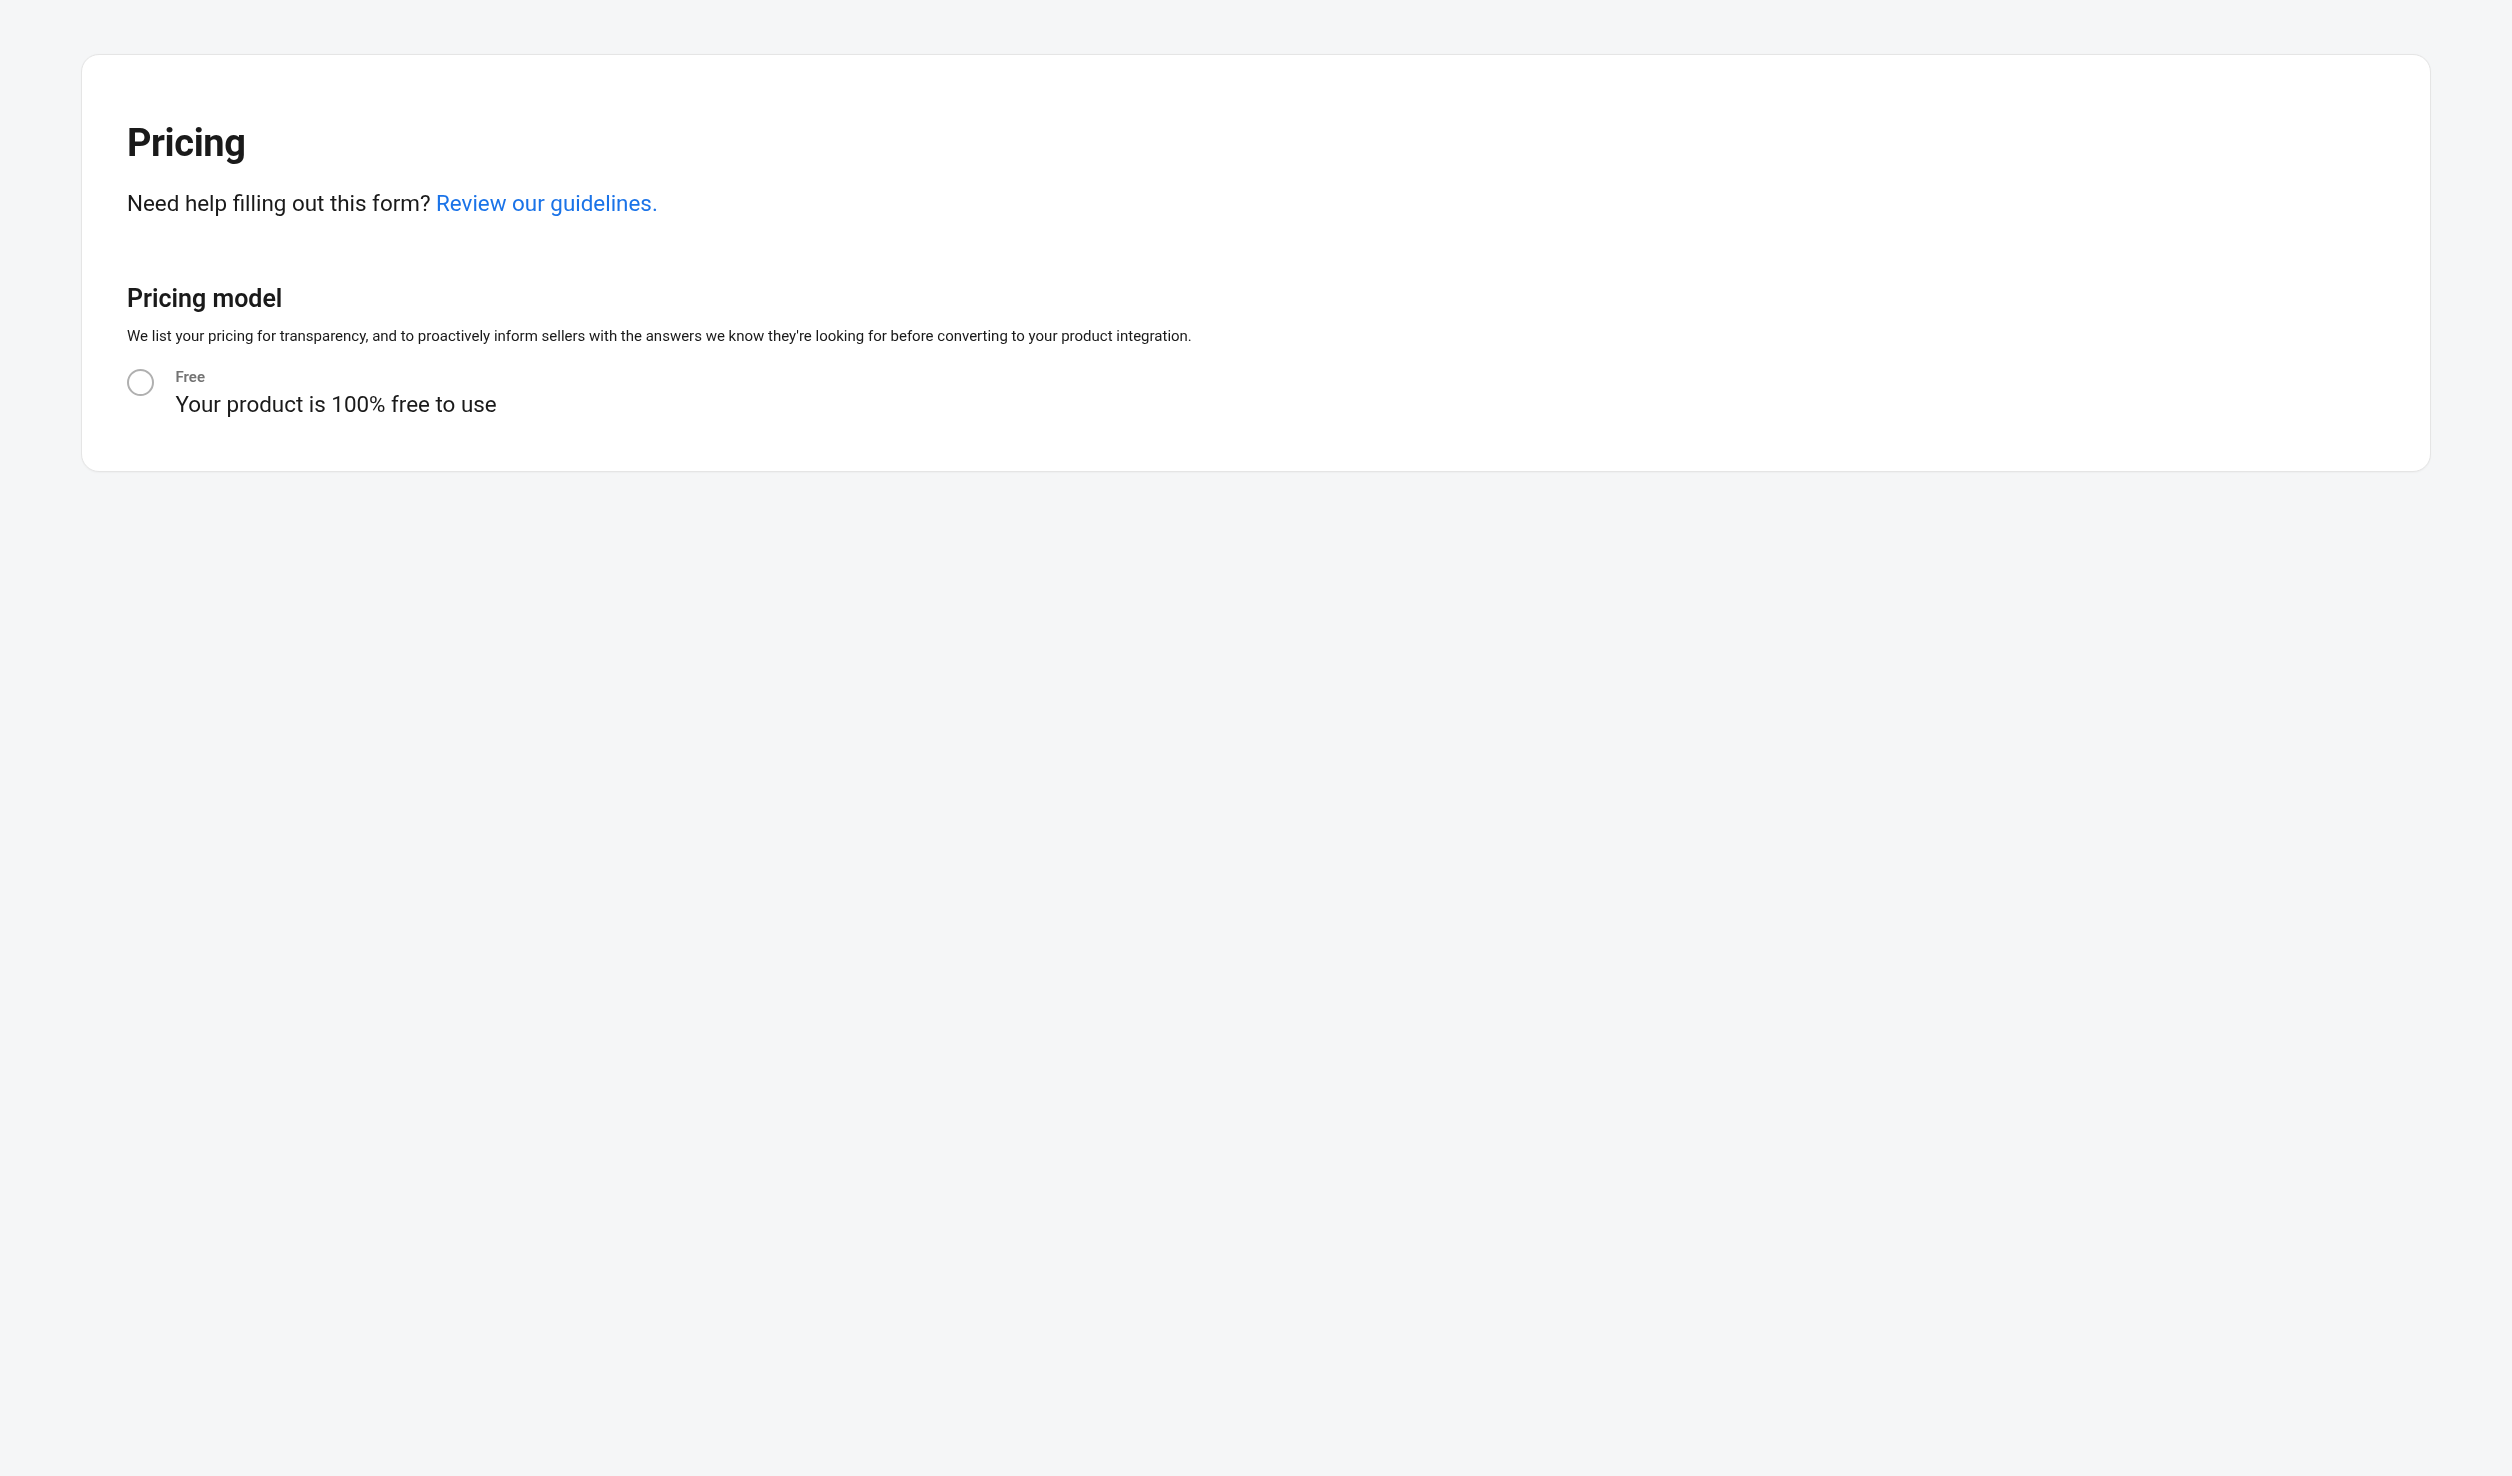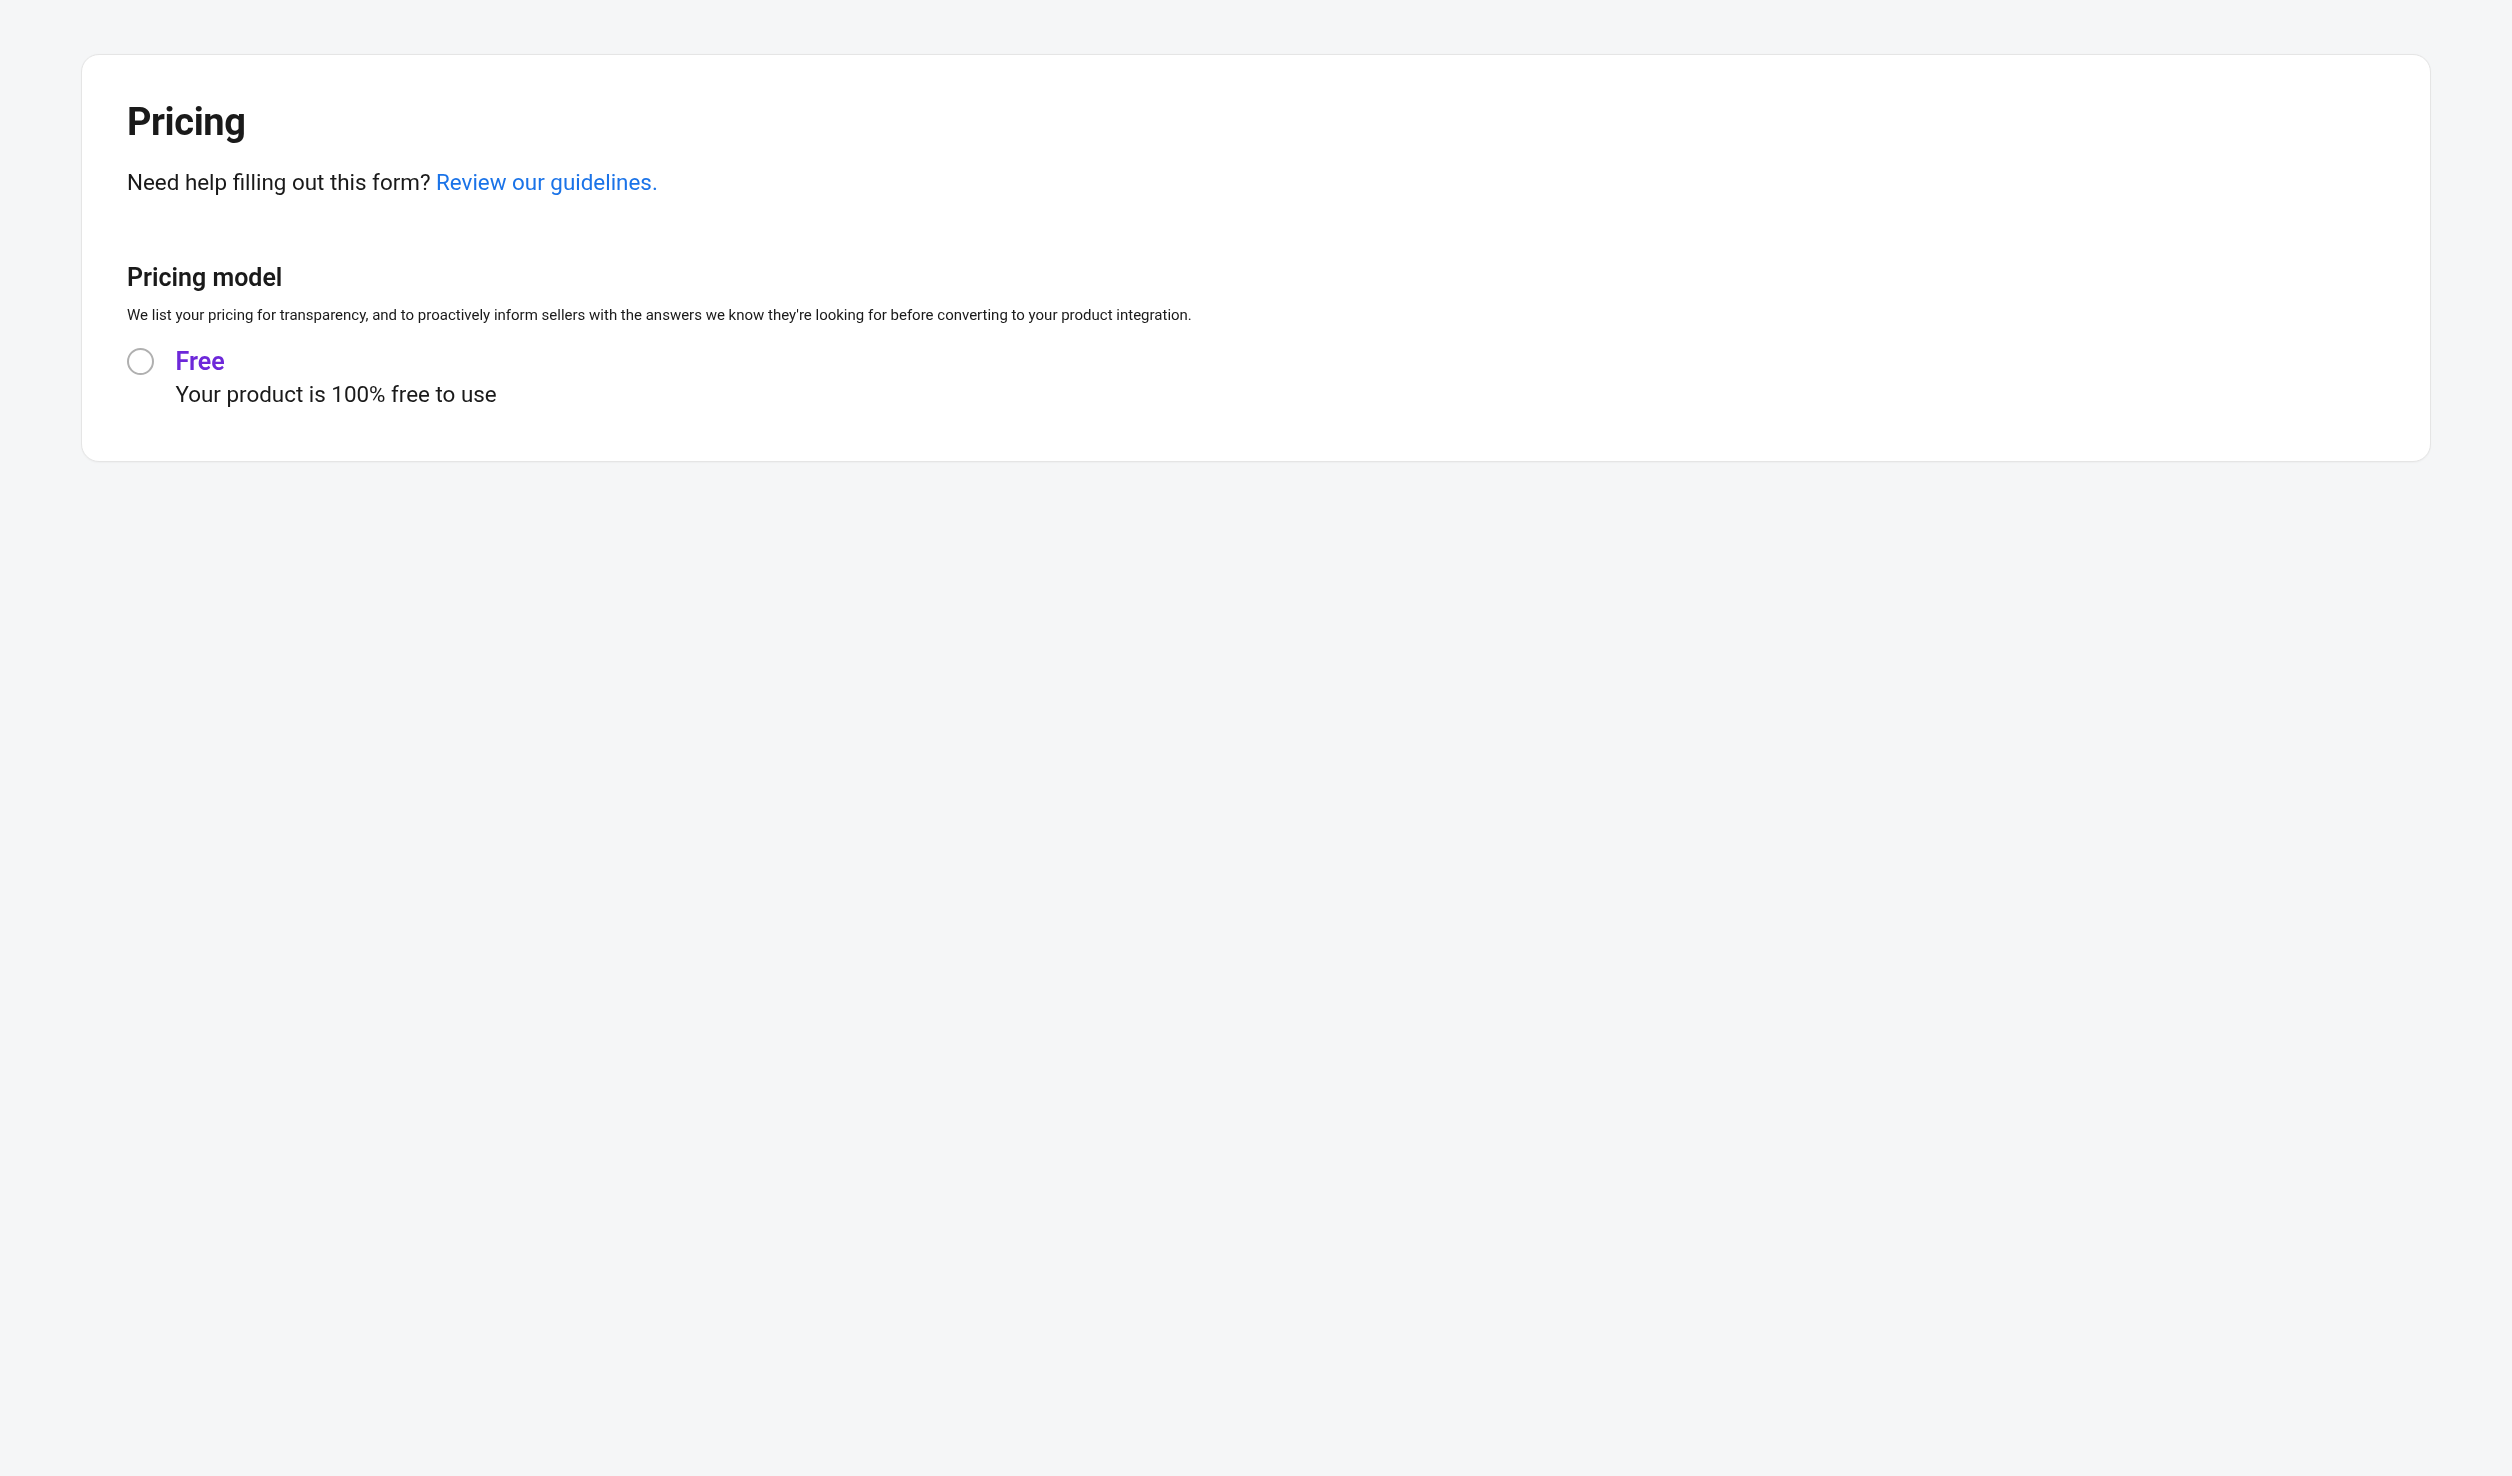--- a/index.html
+++ b/index.html
@@ -11,21 +11,21 @@
       font-family: -apple-system, BlinkMacSystemFont, "Segoe UI", Roboto, Helvetica, Arial, sans-serif;
       background: #f5f6f7;
       padding: 54px 81px;
       color: #1a1a1a;
     }
     .card {
       background: #ffffff;
       border-radius: 18px;
       border: 0.9px solid #e5e5e5;
       box-shadow: 0 0.9px 1.8px rgba(0,0,0,0.03);
-      padding: 45px 45px 54px 45px;
+      padding: 66px 45px 54px 45px;
     }
     .page-title {
       font-size: 38px;
       font-weight: 700;
       color: #1a1a1a;
       margin-bottom: 25px;
       letter-spacing: -0.4px;
     }
     .help-text {
       font-size: 22.4px;
@@ -84,23 +84,23 @@
       height: 9px;
       background: #fff;
       border-radius: 50%;
     }
     .radio-content {
       display: flex;
       flex-direction: column;
       gap: 5.4px;
     }
     .radio-label {
-      font-size: 25px;
+      font-size: 15px;
       font-weight: 600;
-      color: #6d28d9;
+      color: #737373;
     }
     .radio-description {
       font-size: 22.4px;
       color: #1a1a1a;
       font-weight: 400;
     }
   </style>
 </head>
 <body>
 

